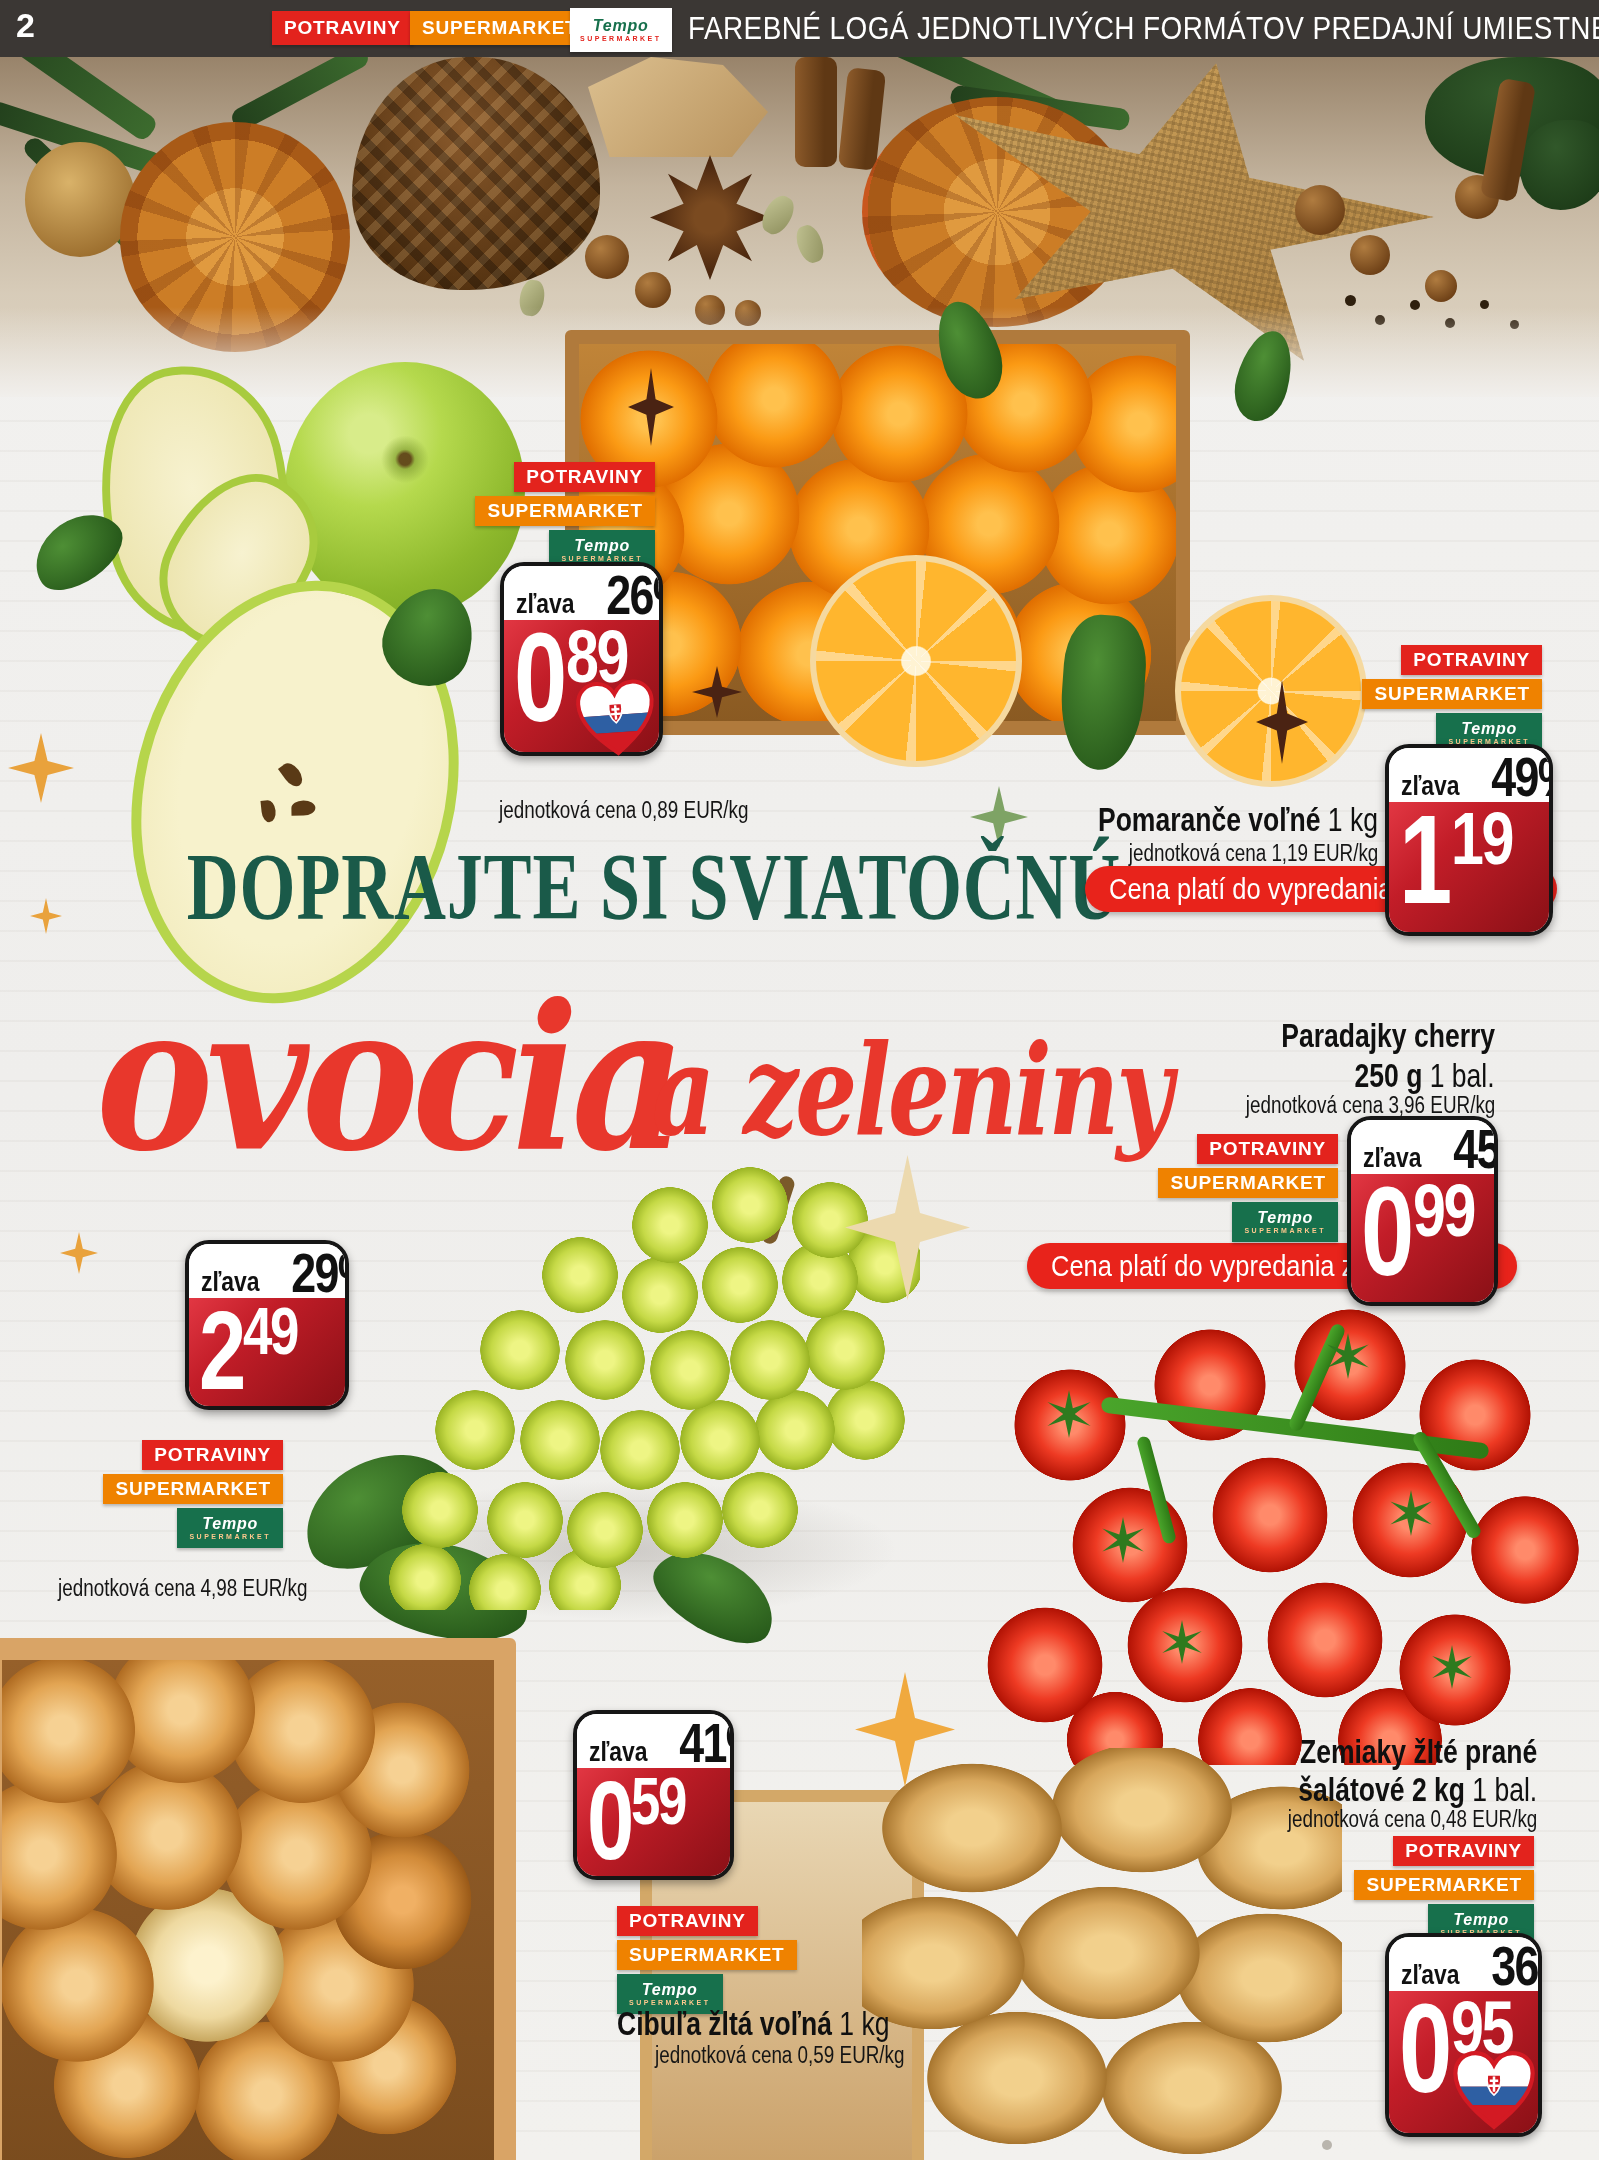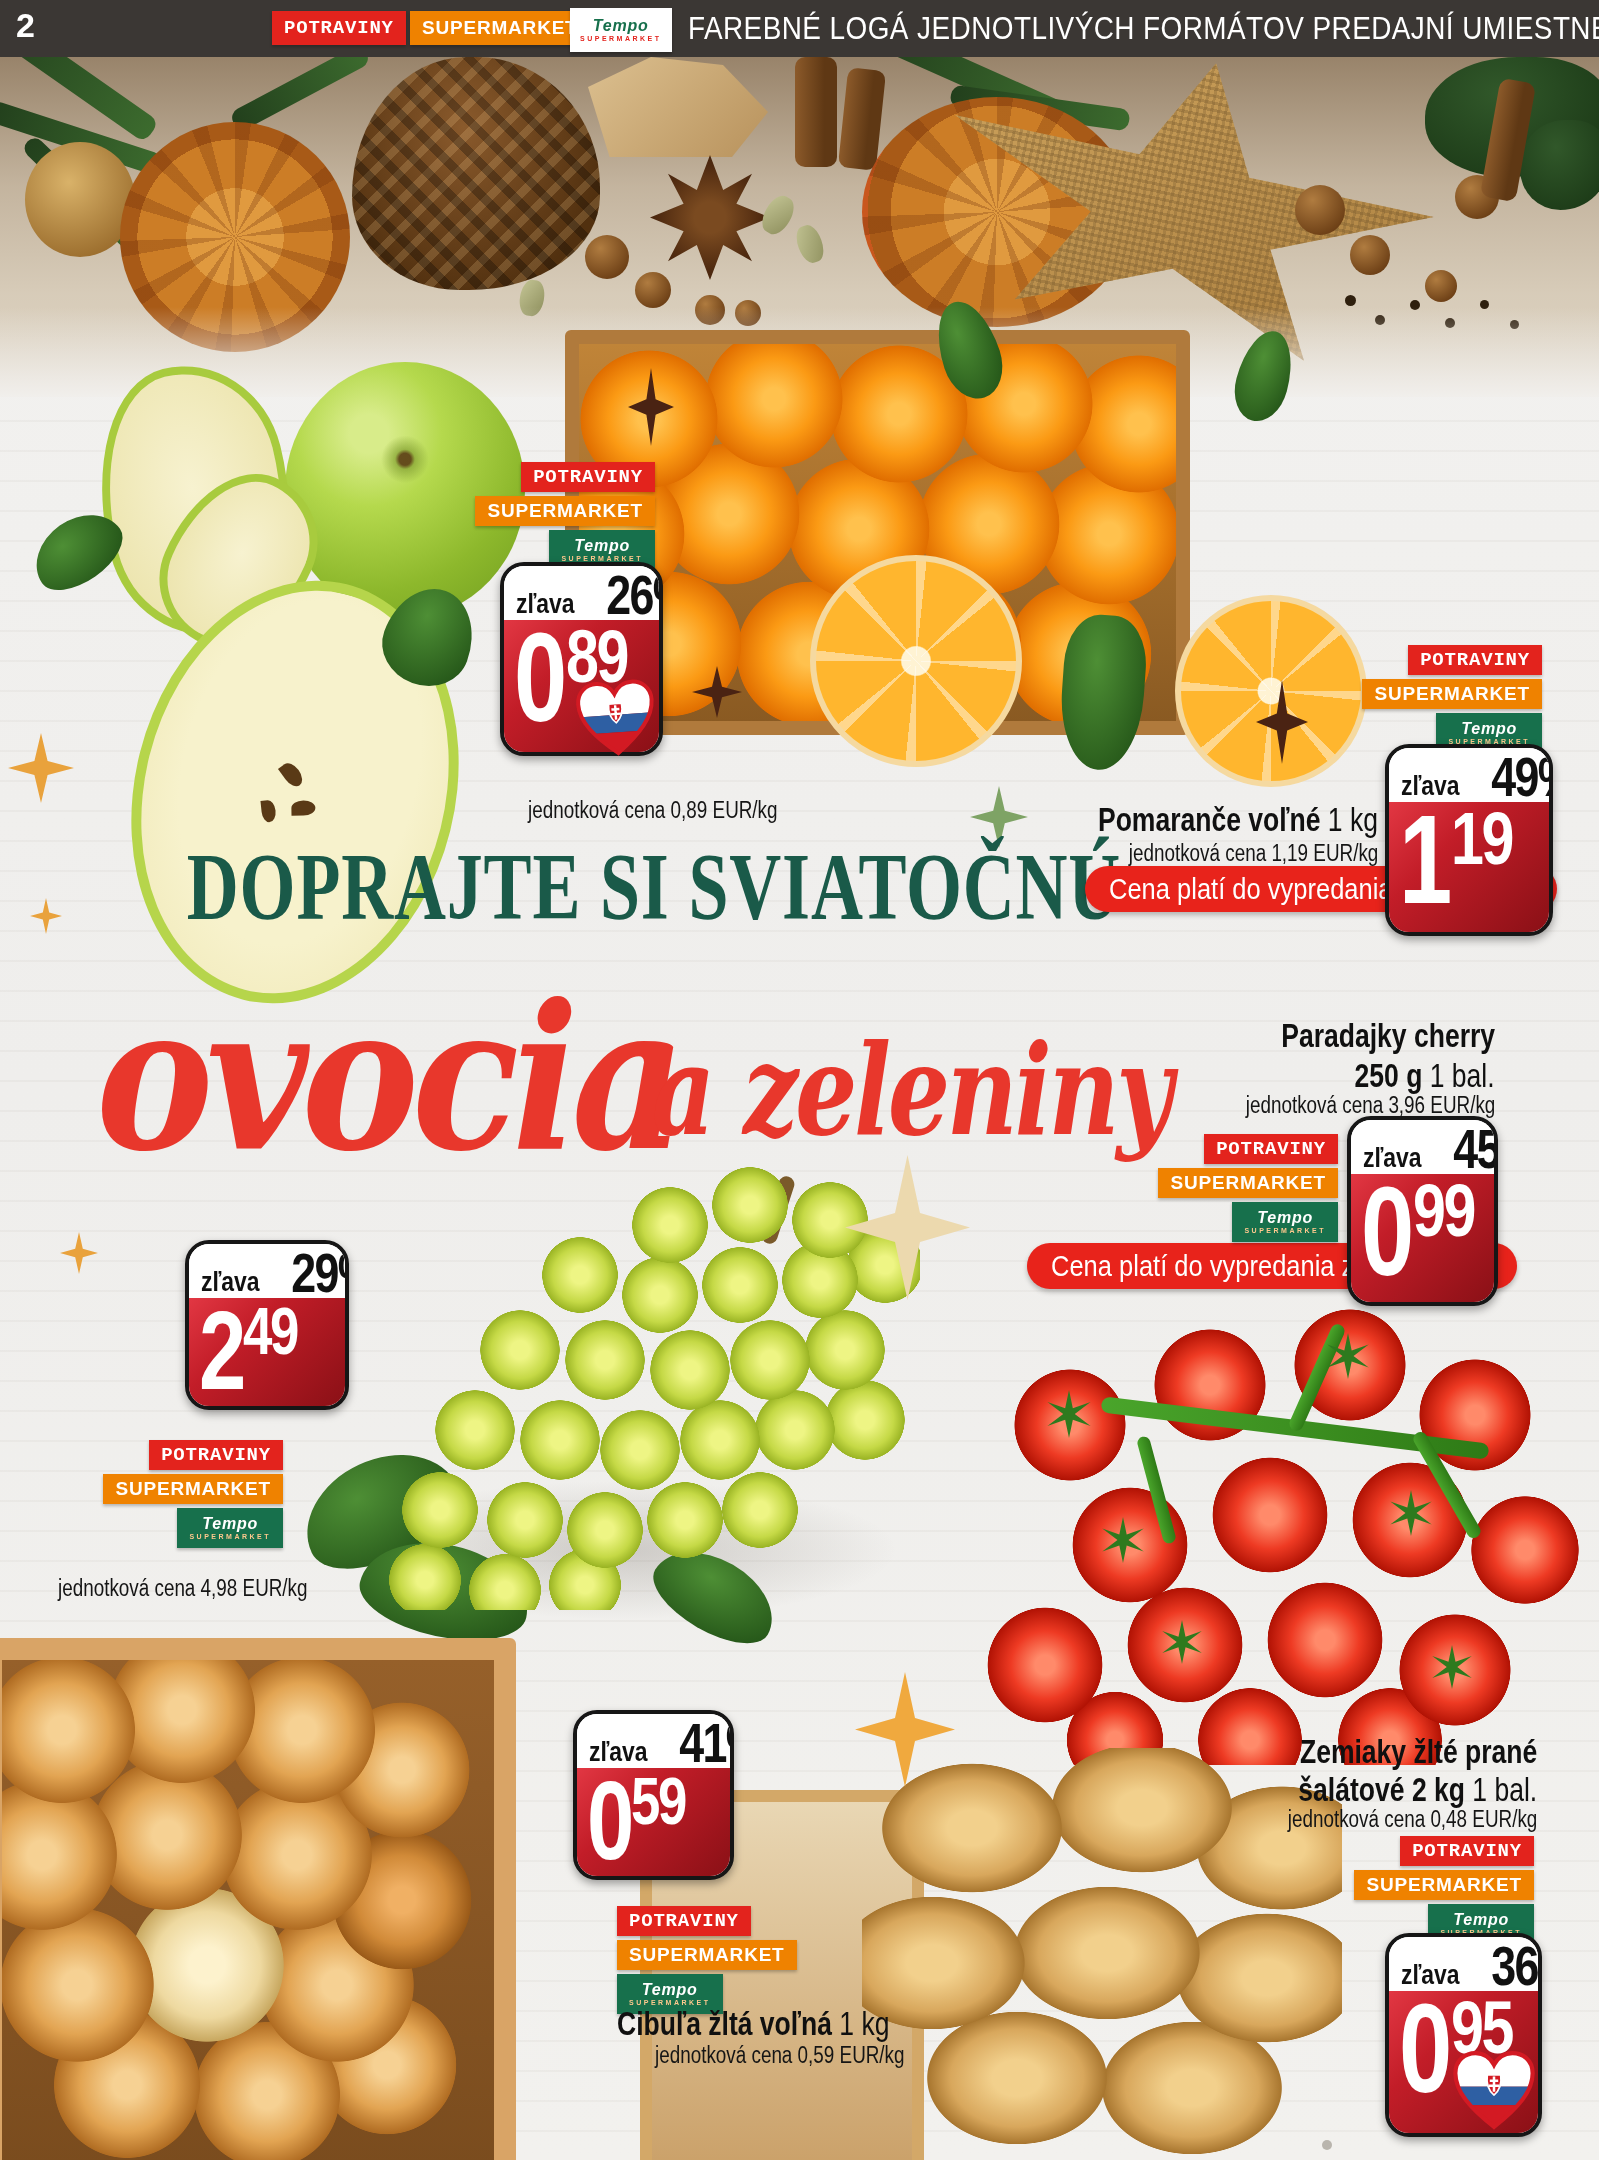--- a/index.html
+++ b/index.html
@@ -12,21 +12,21 @@
 
   
   .topbar{left:0;top:0;width:1599px;height:57px;background:#3b3734;z-index:40;}
   .pageno{left:16px;top:6px;font-size:34px;font-weight:bold;color:#fff;z-index:41;}
   .bar-title{left:688px;top:11px;font-size:31px;color:#fff;letter-spacing:.5px;z-index:41;transform:scaleX(.9);transform-origin:left top;}
 
   
   .chip{display:flex;align-items:center;justify-content:center;height:30px;padding:0 12px;
         font-weight:bold;font-size:19px;color:#fff;letter-spacing:.8px;margin-top:4px;
         box-shadow:0 2px 3px rgba(0,0,0,.25);}
-  .chip-red{background:#e3231d;font-family:Liberation Mono, monospace;}
+  .chip-red{background:#e3231d;}
   .chip-orange{background:#ef8200;}
   .chip-tempo{background:#17704c;flex-direction:column;height:36px;padding:2px 12px;}
   .tempo-word{font-size:16px;font-style:italic;font-weight:bold;line-height:1;color:#fff;}
   .tempo-sub{font-size:7px;letter-spacing:2.5px;color:#ffc98e;line-height:1;margin-top:1px;font-weight:bold;}
   .stack{display:flex;flex-direction:column;z-index:30;}
   .stack-right{align-items:flex-end;}
   .stack-left{align-items:flex-start;}
   .chip-topbar{margin-top:0;height:34px;}
   .chip-tempo-white{background:#fff;flex-direction:column;height:40px;padding:2px 10px;margin-top:0;}
   .chip-tempo-white .tempo-word{color:#17704c;}
@@ -362,21 +362,21 @@
       </defs>
     <g clip-path="url(#hc1)">
       <rect x="0" y="0" width="100" height="44" fill="#ffffff"></rect>
       <rect x="0" y="44" width="100" height="22" fill="#2e5fa3"></rect>
       <rect x="0" y="66" width="100" height="30" fill="#d31a23"></rect>
     </g>
     <path d="M50 92 C22 70 4 50 4 28 C4 12 16 4 28 4 C38 4 46 10 50 18 C54 10 62 4 72 4 C84 4 96 12 96 28 C96 50 78 70 50 92Z" fill="none" stroke="#d31a23" stroke-width="5"></path>
     <path d="M42 30 q-2 16 8 24 q10 -8 8 -24 z" fill="#d31a23" stroke="#ffffff" stroke-width="2"></path>
     <path d="M50 32 v18 M45 37 h10 M43.5 43 h13" stroke="#ffffff" stroke-width="3" fill="none"></path>
   </svg>
-  <div class="abs unitprice left-text nowrap" style="left:528px;top:797px;">
+  <div class="abs unitprice left-text nowrap" style="left:499px;top:797px;">
     <span class="inner">jednotková cena 0,89 EUR/kg</span>
   </div>
 
   <div class="abs stack stack-right" style="right:57px;top:641px;">
     <div class="chip chip-red">
         <span>POTRAVINY</span>
       </div>
     <div class="chip chip-orange">
         <span>SUPERMARKET</span>
       </div>

